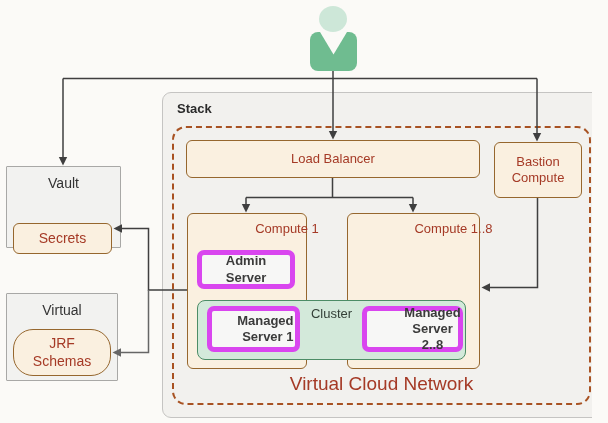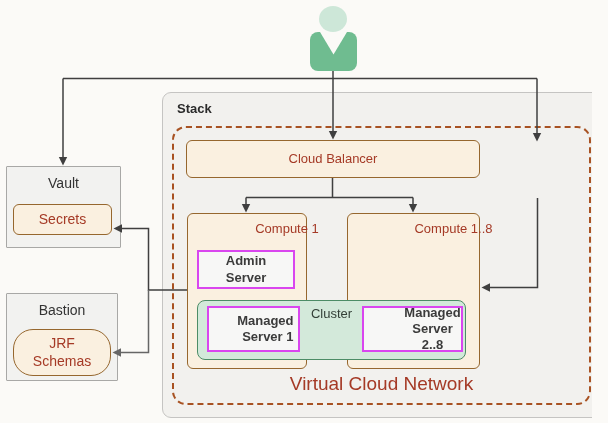--- a/index.html
+++ b/index.html
@@ -46,36 +46,36 @@
     left:197px; top:300px; width:269px; height:60px;
     background:#d3e9da; border:1.5px solid #4c8c66; border-radius:8px;
     z-index:4;
   }
   .cluster-label {
     position:absolute; top:5px; left:0; width:100%;
     text-align:center; color:#333f37; font-size:13px;
   }
 
   .node-server {
-    background:#f7f7f6; border:2px solid #d946ef; border-radius:0;
+    background:#f7f7f6; border:5px solid #d946ef; border-radius:7px;
     color:#3b3b3b; font-weight:bold; text-align:center; z-index:5;
   }
   .admin { left:197px; top:250px; width:98px;  height:39px; }
   .ms1   { left:207px; top:306px; width:93px;  height:46px;text-align:right; }
   .ms2   { left:362px; top:306px; width:101px; height:46px;padding-left:40px; }
   .wrap-narrow span { display:inline-block; max-width:80px; }
 
   .node-group {
     background:#f2f2f0; border:1px solid #a8a8a6; border-radius:1px;
     color:#333; text-align:center; z-index:3;
   }
   .vault    { left:6px; top:166px; width:115px; height:82px; }
   .database { left:6px; top:293px; width:112px; height:88px; }
   .group-label { position:absolute; top:8px; left:0; width:100%; text-align:center; font-size:14px; }
-  .secrets { left:13px; top:204px; width:99px; height:31px; z-index:5; font-size:14px; }
+  .secrets { left:13px; top:223px; width:99px; height:31px; z-index:5; font-size:14px; }
   .jrf     { left:13px; top:329px; width:98px; height:47px; z-index:5; font-size:14px;border-radius:20px; }
   .jrf span { display:inline-block; max-width:70px; }
 
   .overlay {
     position:absolute; left:0; top:0; width:608px; height:423px;
     z-index:10; pointer-events:none;
   }
 </style>
 </head>
 <body>
@@ -84,23 +84,26 @@
 
   <div class="abs stack">
     <div class="stack-label">Stack</div>
   </div>
 
   <div class="abs vcn">
     <div class="vcn-label">Virtual Cloud Network</div>
   </div>
 
   <div class="abs node-peach flex-center lb">
-    <span>Cloud Balancer</span>
+    <span>Load Balancer</span>
   </div>
 
+  <div class="abs node-peach flex-center bastion">
+    <span>Bastion Compute</span>
+  </div>
 
   <div class="abs node-peach compute1">
     <div class="label-top">Compute 1</div>
   </div>
 
   <div class="abs node-peach compute2">
     <div class="label-top">Compute 1..8</div>
   </div>
 
   <div class="abs node-server flex-center admin wrap-narrow">
@@ -120,21 +123,21 @@
   </div>
 
   <div class="abs node-group vault">
     <div class="group-label">Vault</div>
   </div>
   <div class="abs node-peach flex-center secrets">
     <span>Secrets</span>
   </div>
 
   <div class="abs node-group database">
-    <div class="group-label">Bastion</div>
+    <div class="group-label">Virtual</div>
   </div>
   <div class="abs node-peach flex-center jrf">
     <span>JRF Schemas</span>
   </div>
 
   <svg class="overlay" viewBox="0 0 608 423">
     <g stroke="#3f3f3f" stroke-width="1.5" fill="none">
       <path d="M333 70 V131"></path>
       <path d="M63 78.5 H537"></path>
       <path d="M63 78.5 V157"></path>

